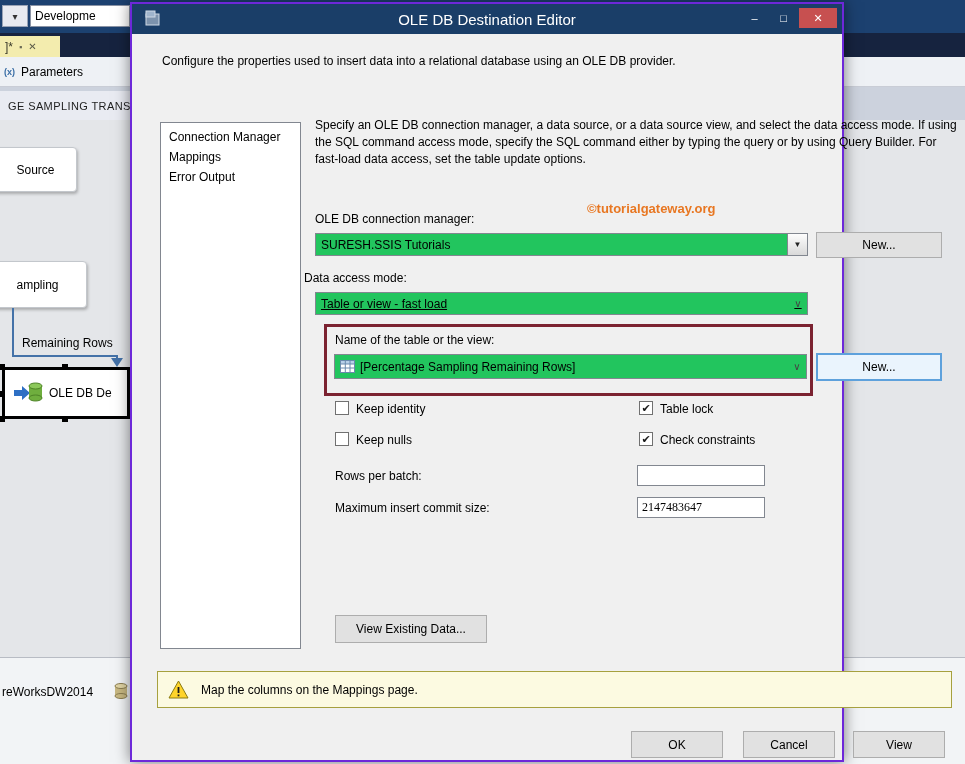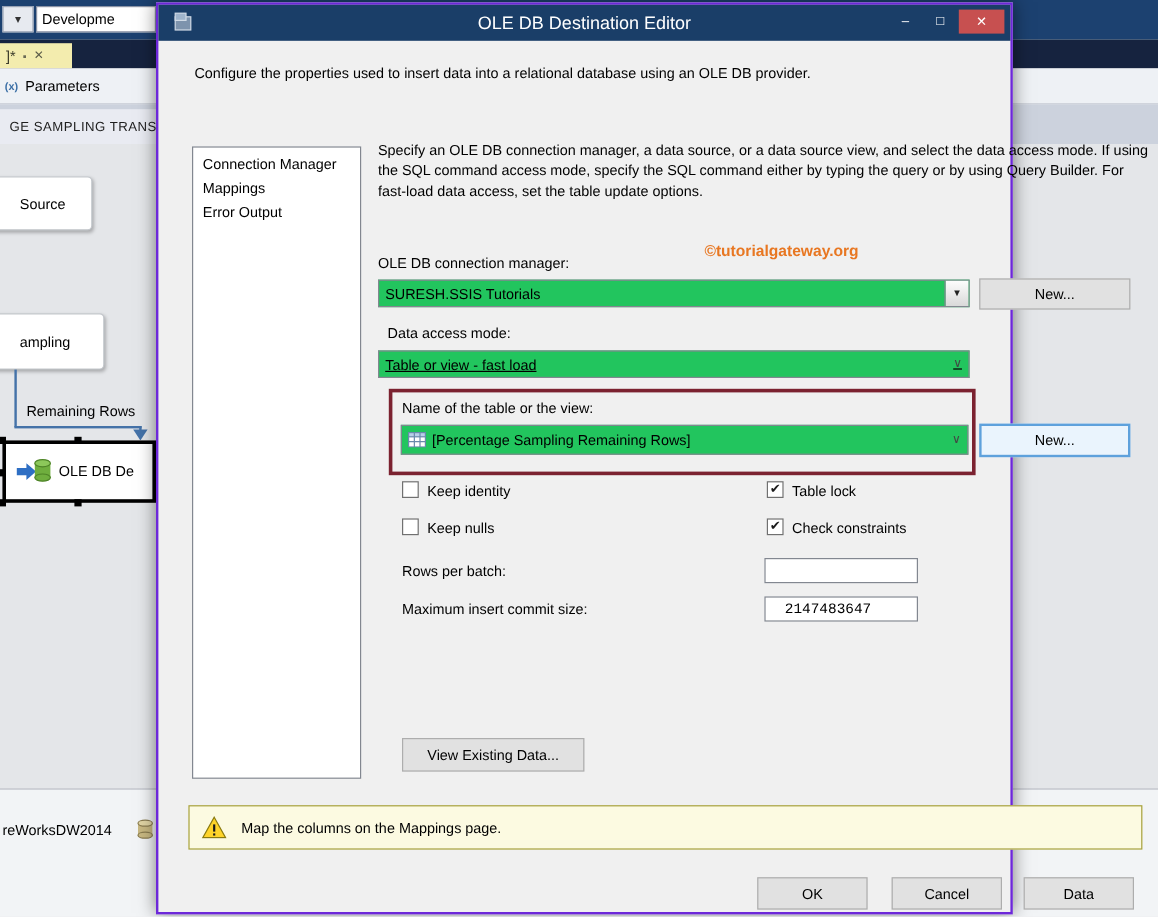--- a/index.html
+++ b/index.html
@@ -52,22 +52,22 @@
   .combo .val { flex:1; padding:0 5px; white-space:nowrap; overflow:hidden; }
   .dd3d { width:20px; align-self:stretch; border-left:1px solid #828790;
           background:linear-gradient(#fdfdfd,#d9d9d9); display:flex; align-items:center; justify-content:center;
           font-size:8px; color:#222; }
   .chev { width:18px; text-align:center; font-size:10px; color:#444; }
   .btn { position:absolute; background:#e1e1e1; border:1px solid #adadad; display:flex; align-items:center;
          justify-content:center; font-size:12px; }
   .btn.hl { background:#eaf4fd; border:2px solid #5ea1dc; }
   .checkbox { position:absolute; width:14px; height:14px; background:#fff; border:1px solid #707070;
               font-size:11px; line-height:12px; text-align:center; font-weight:bold; color:#1a1a1a; }
-  .textinput { position:absolute; background:#fff; border:1px solid #828790; font-size:12px; padding:0 16px;
-               font-family:Liberation Mono, monospace; }
+  .textinput { position:absolute; background:#fff; border:1px solid #828790; font-size:12px; padding:0 4px;
+               font-family:Liberation Serif, serif; }
   .maroon-box { position:absolute; left:192px; top:320px; width:489px; height:72px;
                 border:3px solid var(--highlight-border,#7b2230); }
   .warn-bar { position:absolute; left:25px; top:667px; width:795px; height:37px; background:#fcfae1;
               border:1px solid var(--warning-border,#a6a03e); display:flex; align-items:center; gap:12px;
               padding:0 10px; }
   .watermark { position:absolute; color:var(--watermark,#e87722); font-weight:bold; font-size:13px; }
   .info-text { position:absolute; line-height:1.4; }
 </style>
 </head>
 <body>
@@ -187,21 +187,21 @@
 
     <span class="lbl" style="left:183px; top:208px;">OLE DB connection manager:</span>
     <div class="combo" style="left:183px; top:229px; width:493px; height:23px;">
       <span class="val">SURESH.SSIS Tutorials</span>
       <span class="dd3d">▼</span>
     </div>
     <div class="btn" style="left:684px; top:228px; width:126px; height:26px;">
       <span>New...</span>
     </div>
 
-    <span class="lbl" style="left:191px; top:267px;">Data access mode:</span>
+    <span class="lbl" style="left:172px; top:267px;">Data access mode:</span>
     <div class="combo" style="left:183px; top:288px; width:493px; height:23px;text-decoration:underline;">
       <span class="val">Table or view - fast load</span>
       <span class="chev">∨</span>
     </div>
 
     <div class="maroon-box"></div>
     <span class="lbl" style="left:203px; top:329px;">Name of the table or the view:</span>
     <div class="combo" style="left:202px; top:350px; width:473px; height:25px;">
       <span style="display:inline-flex; padding-left:5px;">
         <svg width="15" height="13" viewBox="0 0 15 13">
@@ -252,17 +252,17 @@
       <span>Map the columns on the Mappings page.</span>
     </div>
 
     <div class="btn" style="left:499px; top:727px; width:92px; height:27px;">
       <span>OK</span>
     </div>
     <div class="btn" style="left:611px; top:727px; width:92px; height:27px;">
       <span>Cancel</span>
     </div>
     <div class="btn" style="left:721px; top:727px; width:92px; height:27px;">
-      <span>Data</span>
+      <span>View</span>
     </div>
 
   </div>
 </div>
 
 </body></html>

